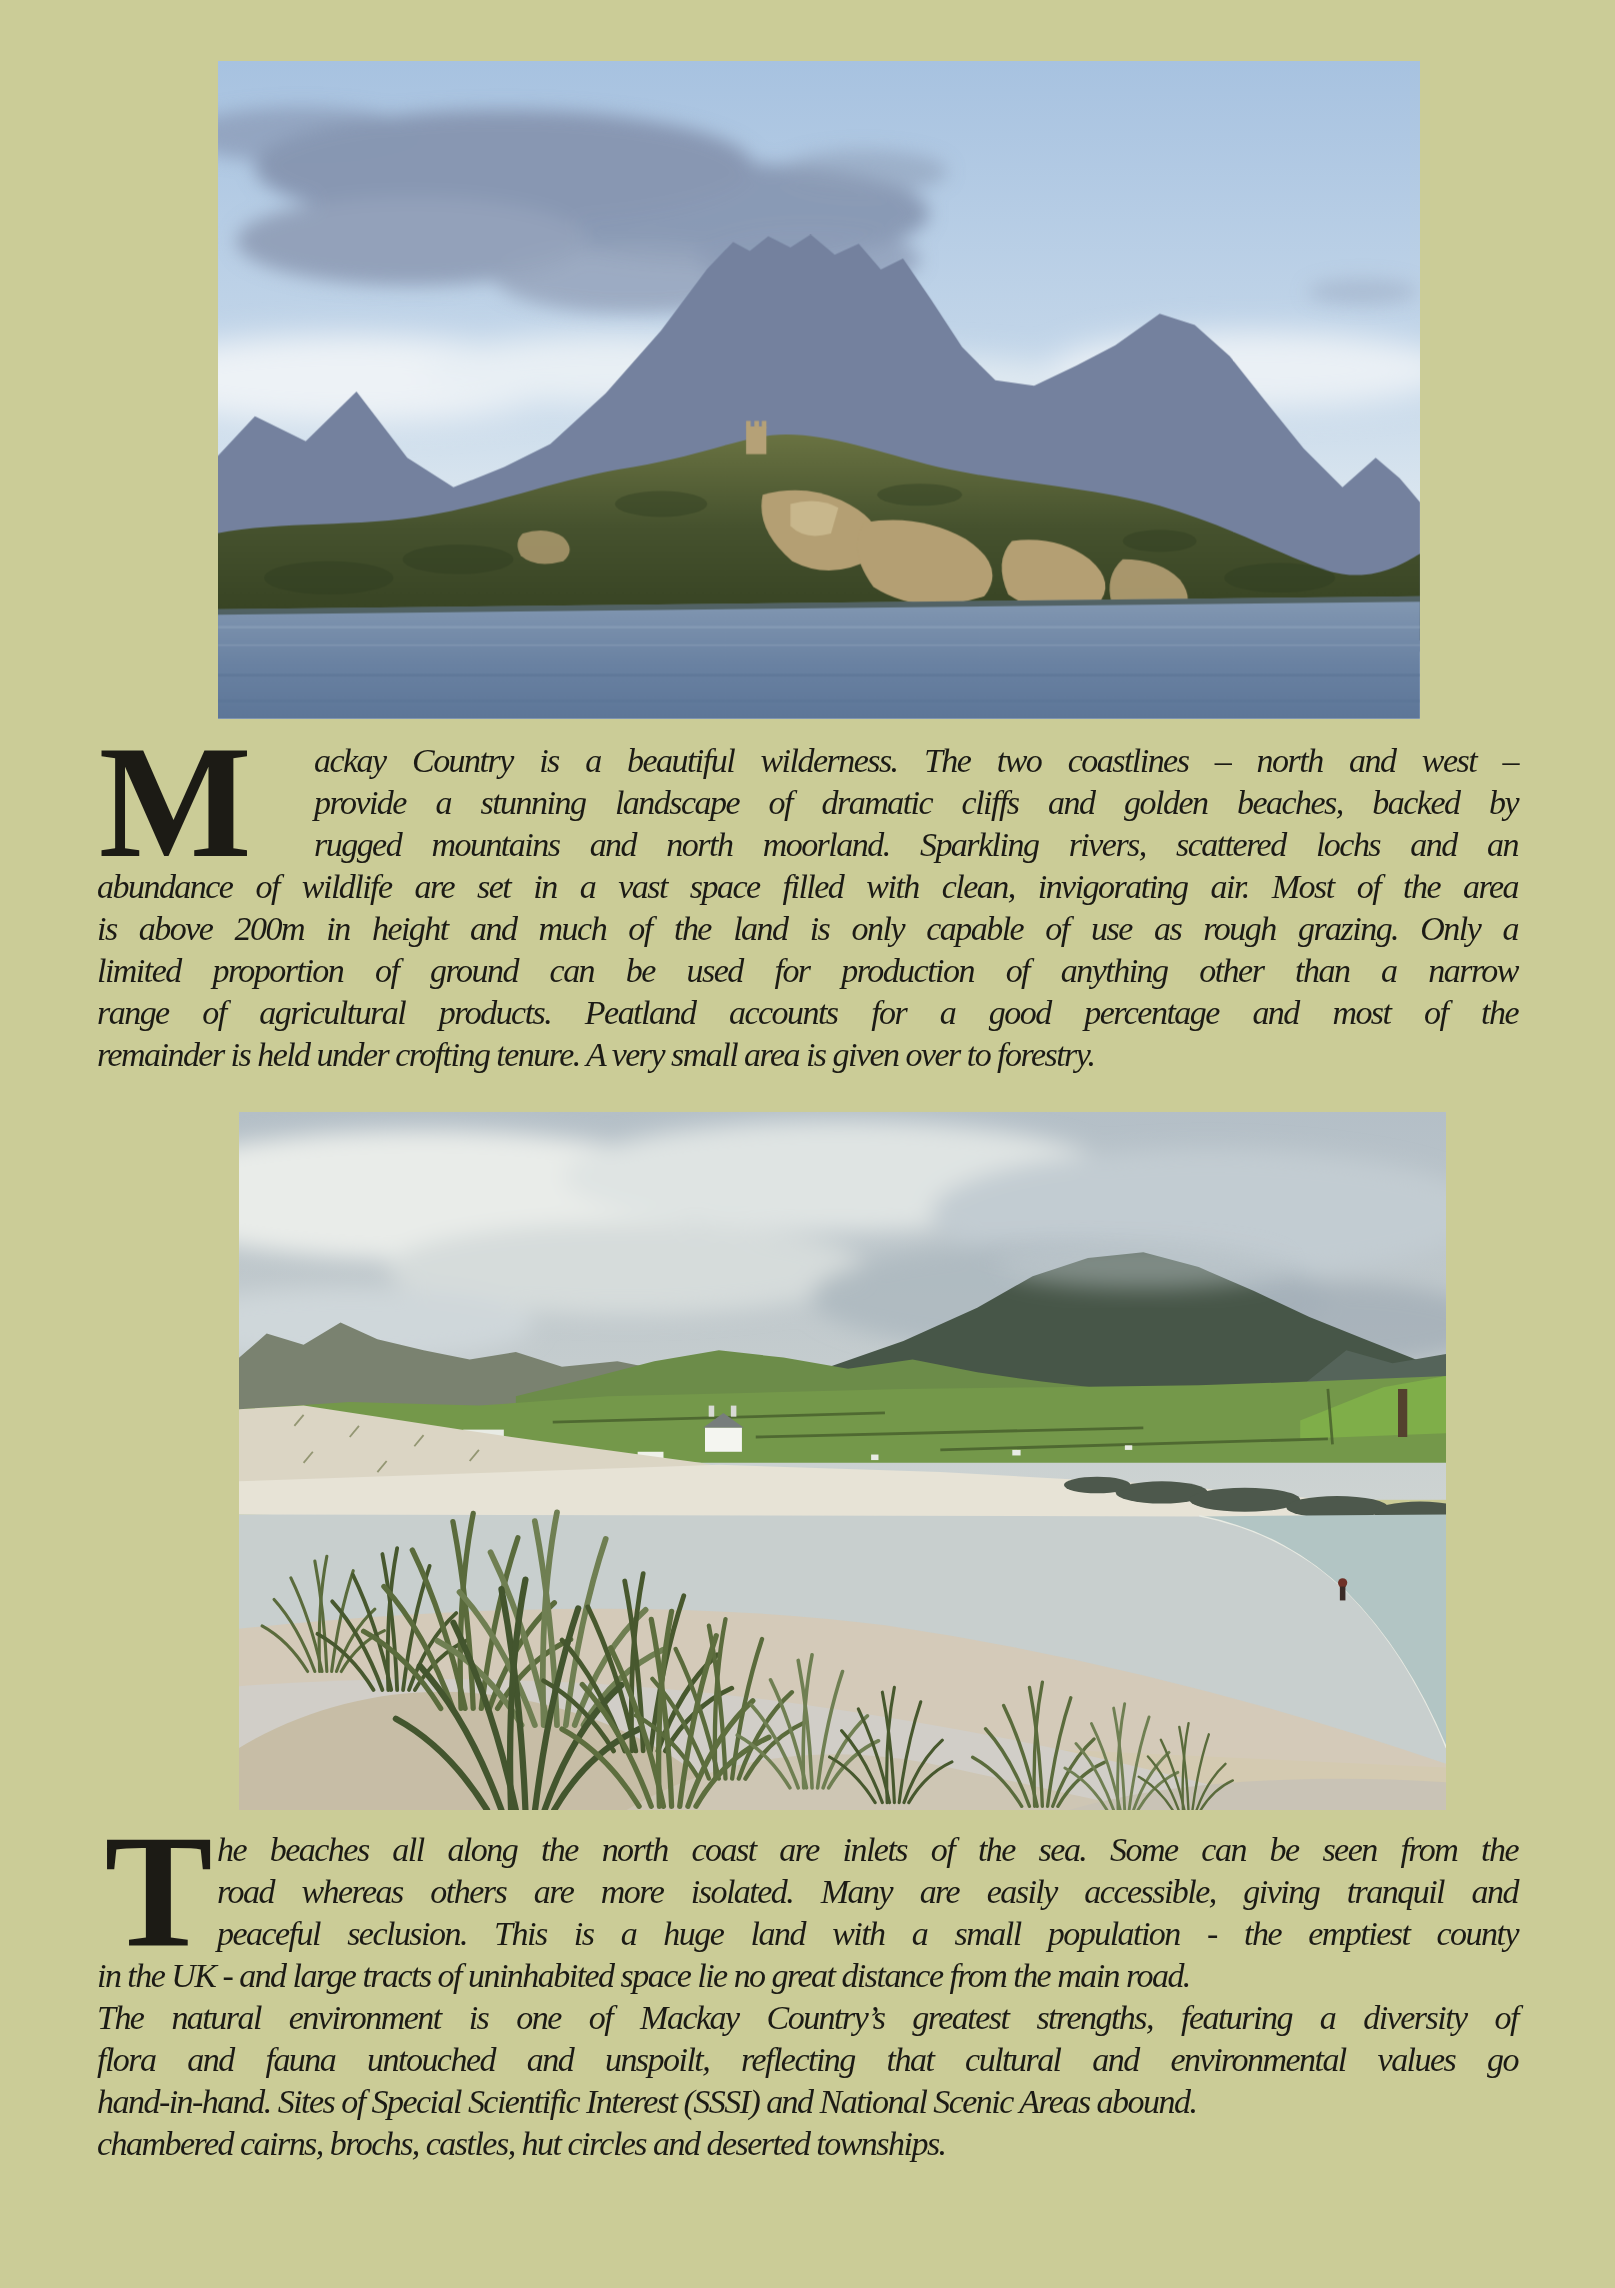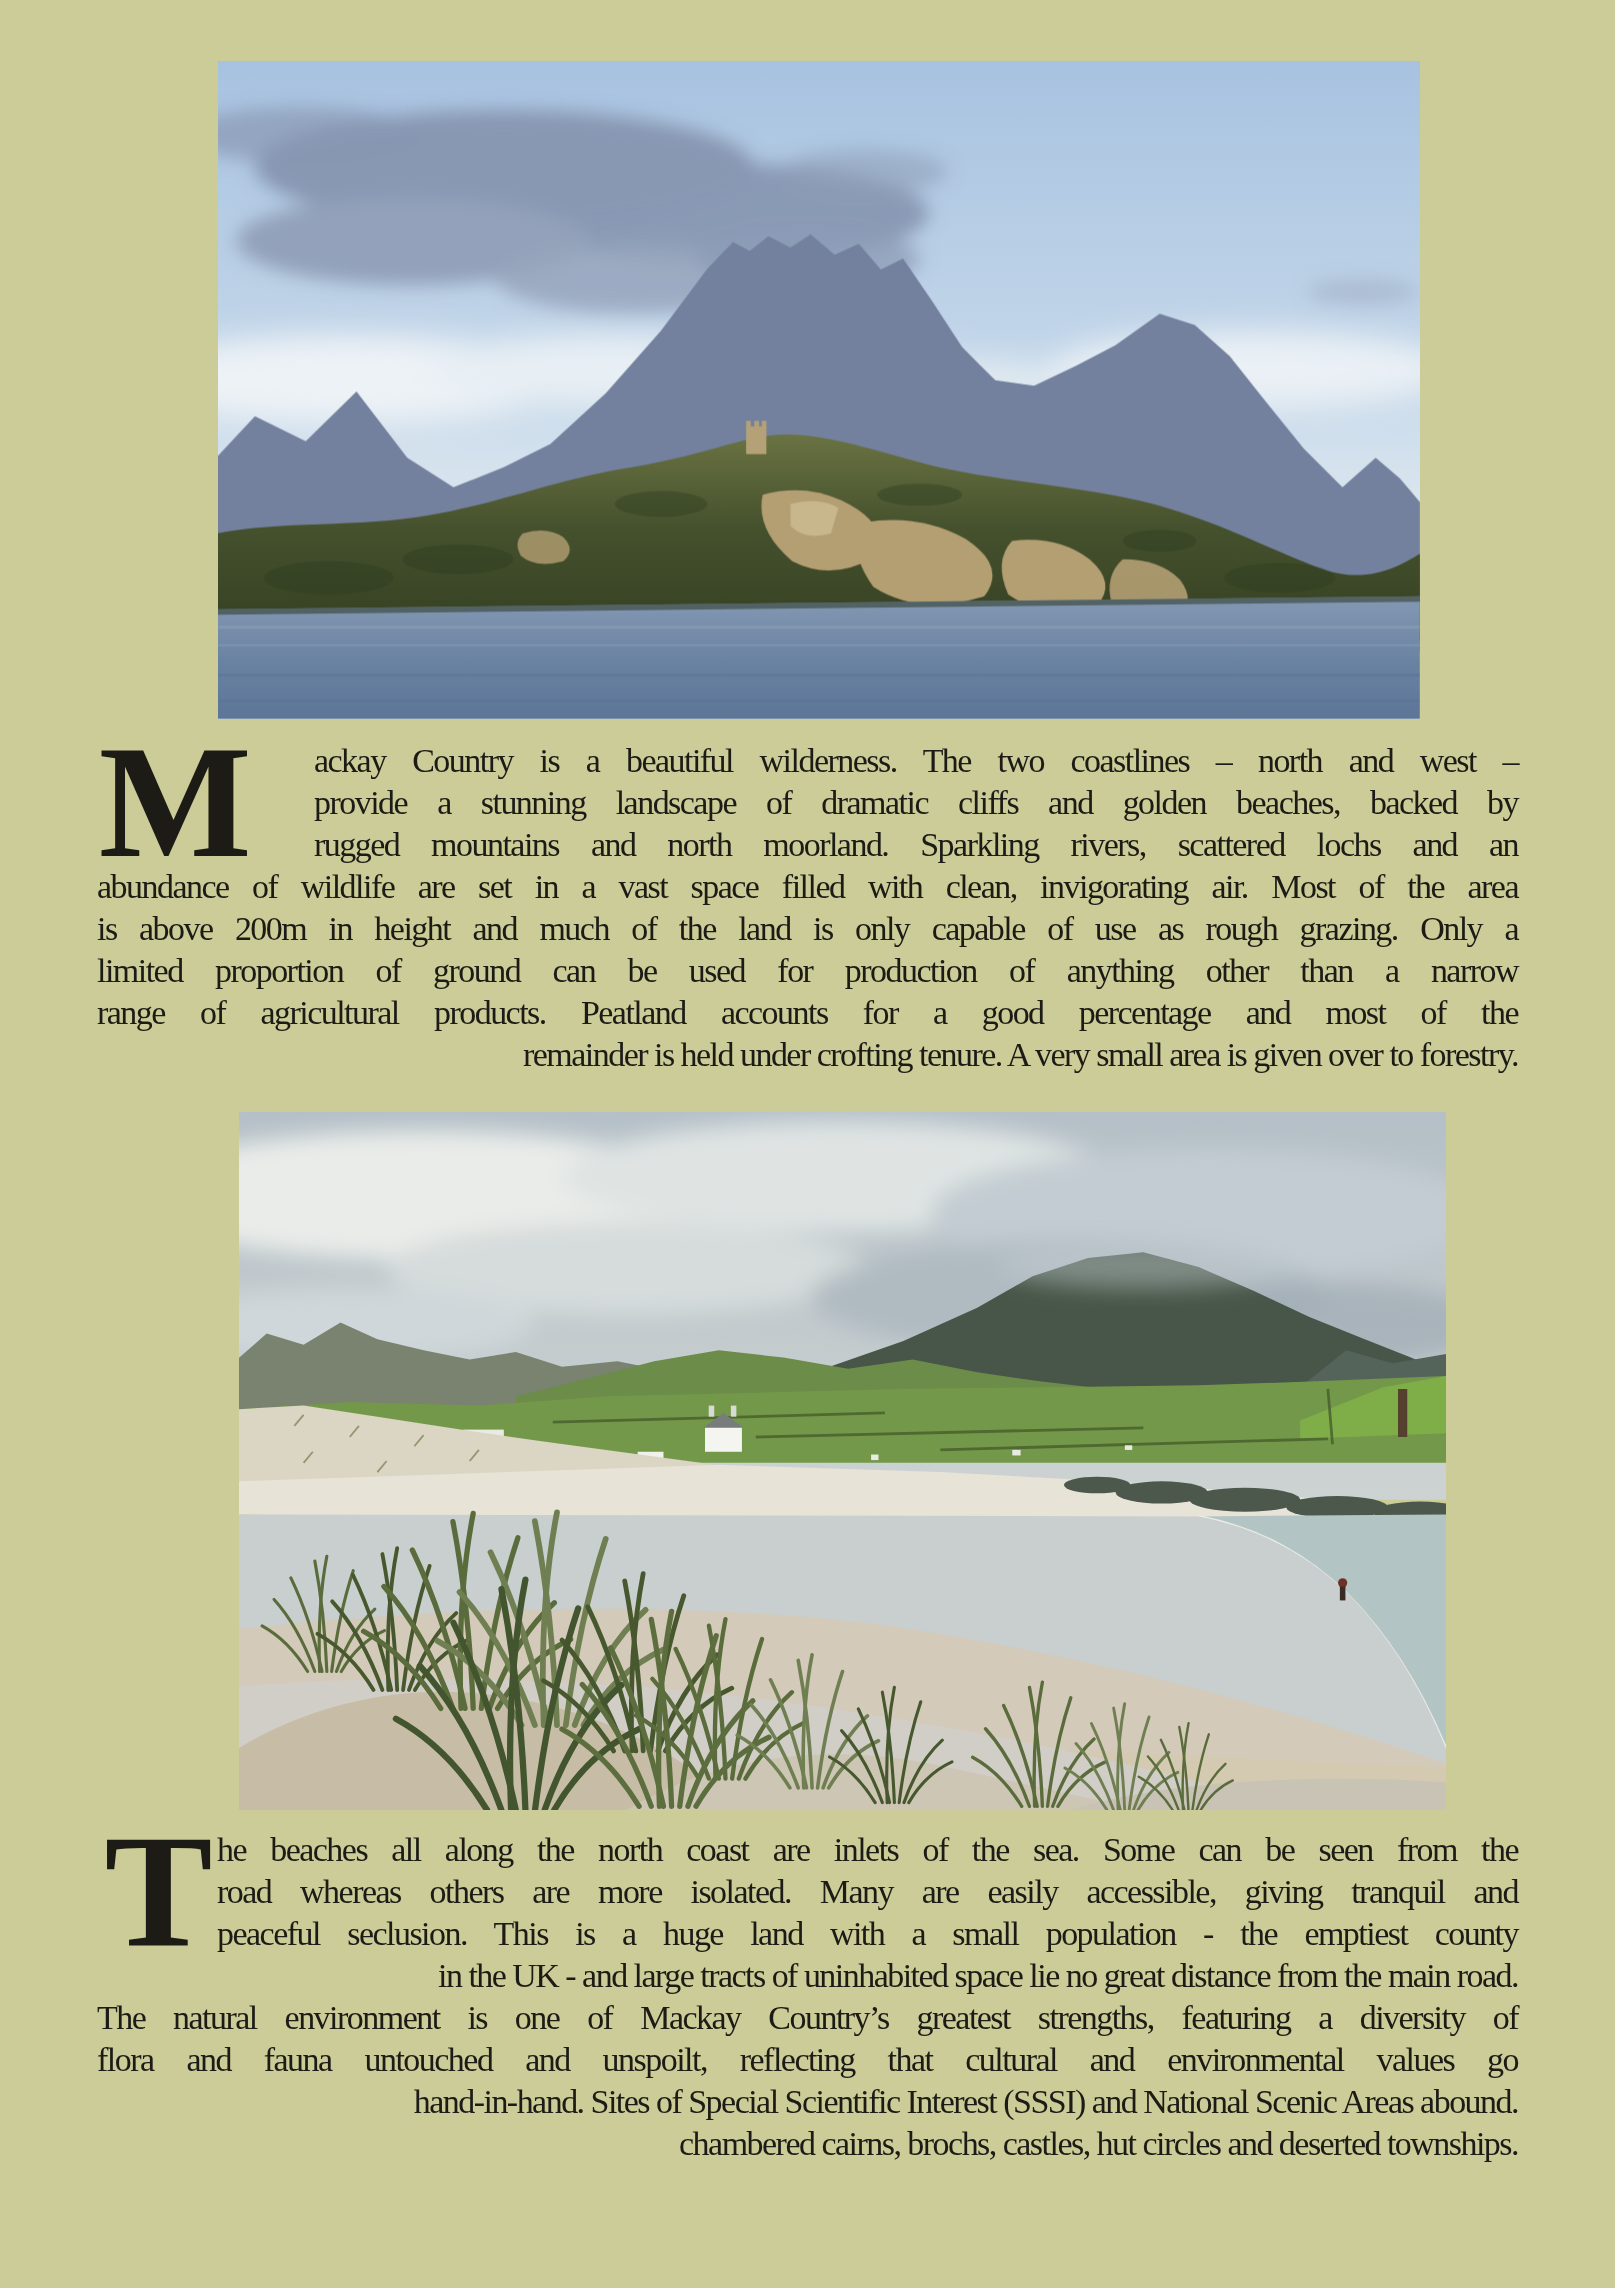--- a/index.html
+++ b/index.html
@@ -6,22 +6,22 @@
   .page{position:relative;width:1615px;height:2289px;background:#cbcc97;overflow:hidden;
         font-family:"Liberation Serif", serif;color:#1c1b15;}
   .photo{position:absolute;}
   #photo1{left:218px;top:61px;width:1202px;height:658px;}
   #photo2{left:239px;top:1112px;width:1207px;height:698px;}
   .photo svg{display:block;width:100%;height:100%;}
   .para{position:absolute;left:97px;width:1421px;font-size:34px;line-height:42px;
         letter-spacing:-0.045em;}
   #para1{top:740px;}
   #para2{top:1829px;}
-  .line{text-align:justify;text-align-last:justify;}
-  .line.natural{text-align:right;text-align-last:auto;}
+  .line{text-align:justify;text-align-last:justify;font-style:italic;}
+  .line.natural{text-align:left;text-align-last:auto;}
   .im{padding-left:217px;}
   .it{padding-left:120px;}
   .dropcap{position:absolute;top:-19.4px;left:1.8px;font-size:162px;line-height:162px;
            font-weight:bold;letter-spacing:0;}
   #para2 .dropcap{left:7.4px;}
 </style>
 </head>
 <body>
 
 <div class="page">

